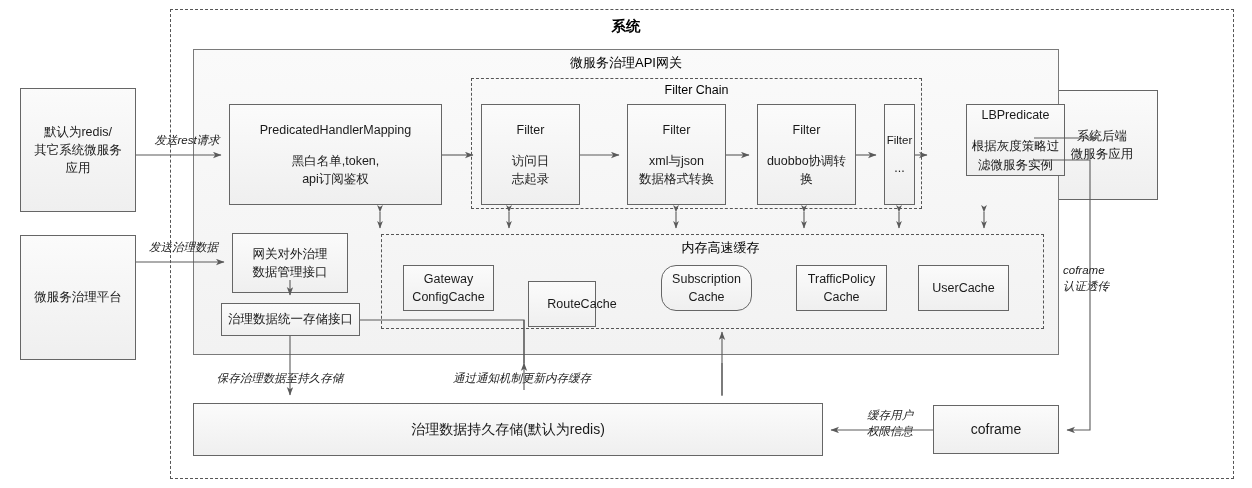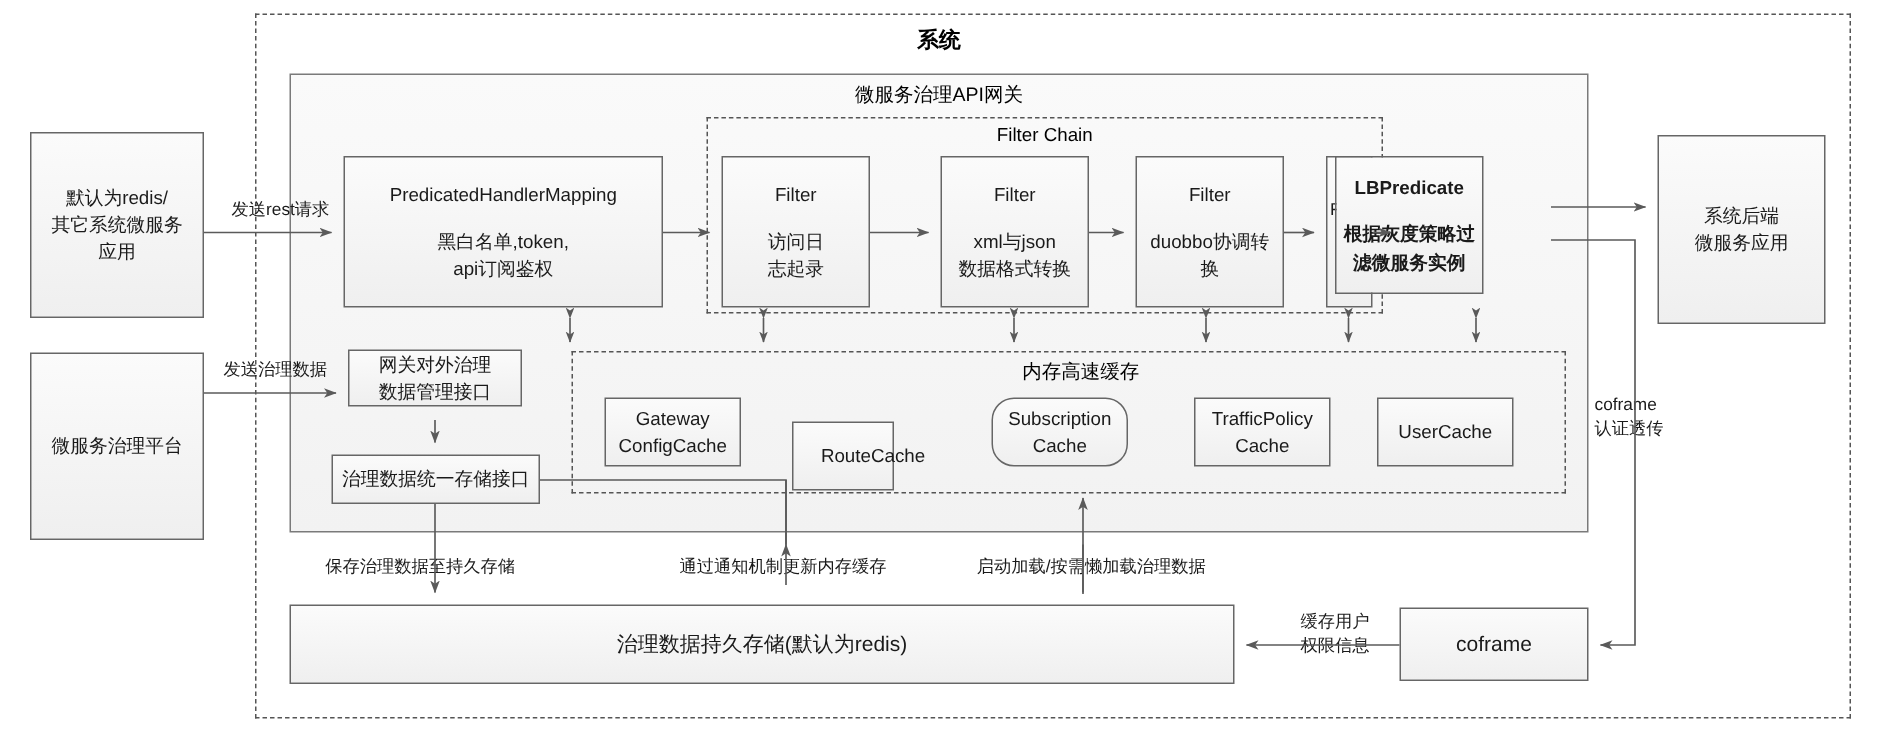--- a/index.html
+++ b/index.html
@@ -59,20 +59,21 @@
     font-size: 14.5px;
     font-weight: bold;
   }
   .edge-label {
     position: absolute;
     font-size: 11.5px;
     white-space: nowrap;
     color: #1a1a1a;
     line-height: 1.35;
     text-align: center;
+    font-style: italic;
   }
   svg.wires {
     position: absolute;
     left: 0; top: 0;
     width: 1252px; height: 488px;
     pointer-events: none;
     overflow: visible;
   }
 </style>
 </head>
@@ -86,21 +87,21 @@
   <div class="node" style="left:20px; top:88px; width:116px; height:124px;">
     <div>默认为redis/</div>
     <div>其它系统微服务</div>
     <div>应用</div>
   </div>
 
   <div class="node" style="left:20px; top:235px; width:116px; height:125px;">
     <div>微服务治理平台</div>
   </div>
 
-  <div class="node" style="left:1105px; top:90px; width:112px; height:126px;">
+  <div class="node" style="left:1046px; top:90px; width:112px; height:110px;">
     <div>系统后端</div>
     <div>微服务应用</div>
   </div>
 
   <div class="region solid" style="left:193px; top:49px; width:866px; height:306px;"></div>
   <div class="region-label" style="left:193px; top:54px; width:866px; text-align:center;">微服务治理API网关</div>
 
   <div class="node" style="left:229px; top:104px; width:213px; height:101px;">
     <div class="ttl">PredicatedHandlerMapping</div>
     <div class="sub">黑白名单,token,</div>
@@ -126,27 +127,27 @@
     <div class="ttl">Filter</div>
     <div class="sub">duobbo协调转</div>
     <div>换</div>
   </div>
 
   <div class="node" style="left:884px; top:104px; width:31px; height:101px; padding:2px 1px;">
     <div class="ttl" style="font-size:11.5px;">Filter</div>
     <div class="sub tight">...</div>
   </div>
 
-  <div class="node" style="left:890px; top:104px; width:99px; height:92px;font-weight:bold;">
+  <div class="node" style="left:966px; top:104px; width:99px; height:72px;">
     <div class="ttl">LBPredicate</div>
     <div class="sub">根据灰度策略过</div>
     <div>滤微服务实例</div>
   </div>
 
-  <div class="node" style="left:232px; top:233px; width:116px; height:38px;align-items:center;">
+  <div class="node" style="left:232px; top:233px; width:116px; height:60px;align-items:center;">
     <div>网关对外治理</div>
     <div>数据管理接口</div>
   </div>
 
   <div class="node" style="left:221px; top:303px; width:139px; height:33px;">
     <div>治理数据统一存储接口</div>
   </div>
 
   <div class="region dashed" style="left:381px; top:234px; width:663px; height:95px;"></div>
   <div class="region-label" style="left:381px; top:239px; width:663px; text-align:center; font-size:13px;padding-left:16px;">内存高速缓存</div>
@@ -175,21 +176,20 @@
   </div>
 
   <div class="node" style="left:933px; top:405px; width:126px; height:49px; font-size:14px;">
     <div>coframe</div>
   </div>
 
   <div class="edge-label" style="left:142px; top:133px; width:90px; text-align:center;">发送rest请求</div>
   <div class="edge-label" style="left:136px; top:240px; width:95px; text-align:center;">发送治理数据</div>
   <div class="edge-label" style="left:185px; top:371px; width:190px; text-align:center;">保存治理数据至持久存储</div>
   <div class="edge-label" style="left:412px; top:371px; width:220px; text-align:center;">通过通知机制更新内存缓存</div>
-  <div class="edge-label" style="left:620px; top:371px; width:215px; text-align:center;">启动加载/按需懒加载治理数据</div>
   <div class="edge-label" style="left:850px; top:408px; width:80px; text-align:center;">
     <div>缓存用户</div>
     <div>权限信息</div>
   </div>
   <div class="edge-label" style="left:1063px; top:263px; width:80px; text-align:left;">
     <div>coframe</div>
     <div>认证透传</div>
   </div>
 
   <svg class="wires" viewBox="0 0 1252 488">

